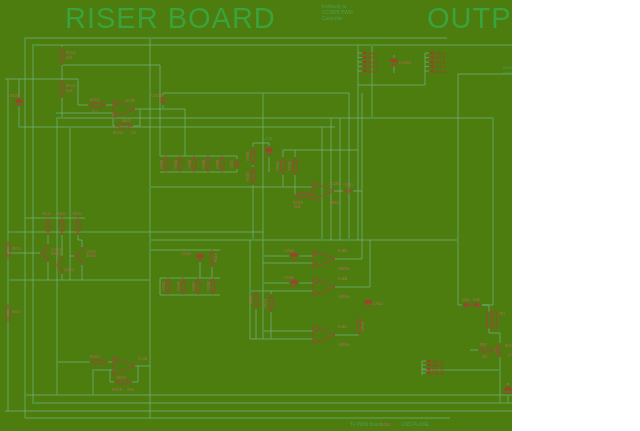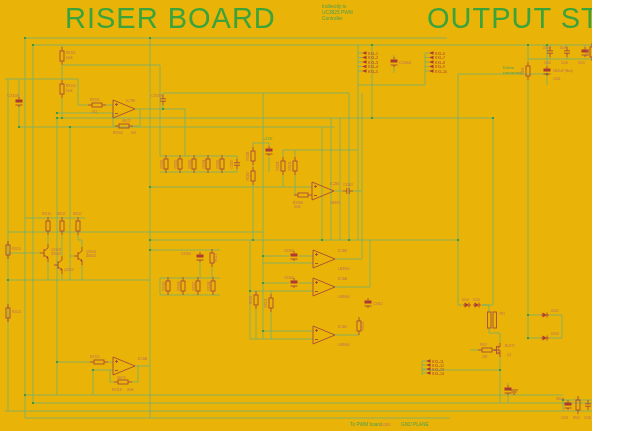--- a/index.html
+++ b/index.html
@@ -1,16 +1,16 @@
 <!DOCTYPE html>
 <html><head>
 <meta charset="utf-8">
 <style>
   html,body{margin:0;padding:0;background:#fff;}
-  .stage{position:relative;width:592px;height:431px;background:#eab308;overflow:hidden;
+  .stage{position:relative;width:512px;height:431px;background:#4d7c0f;overflow:hidden;
          font-family:"Liberation Sans",sans-serif;}
   svg{position:absolute;left:0;top:0;}
   .wire{stroke:#6fae73;stroke-width:.8;fill:none;}
   .jn{stroke:#3e9a43;stroke-width:2.1;stroke-linecap:square;fill:none;}
   .cmp{stroke:#a3453c;stroke-width:.85;fill:none;}
   .cmpf{fill:#ab3a32;stroke:none;}
   .pin{stroke:#b06a62;stroke-width:.9;fill:#fff;}
   text{font-family:"Liberation Sans",sans-serif;}
   .title{fill:#3aa33c;font-size:29px;letter-spacing:1px;}
   .cl{fill:#bb6a60;font-size:4px;}

